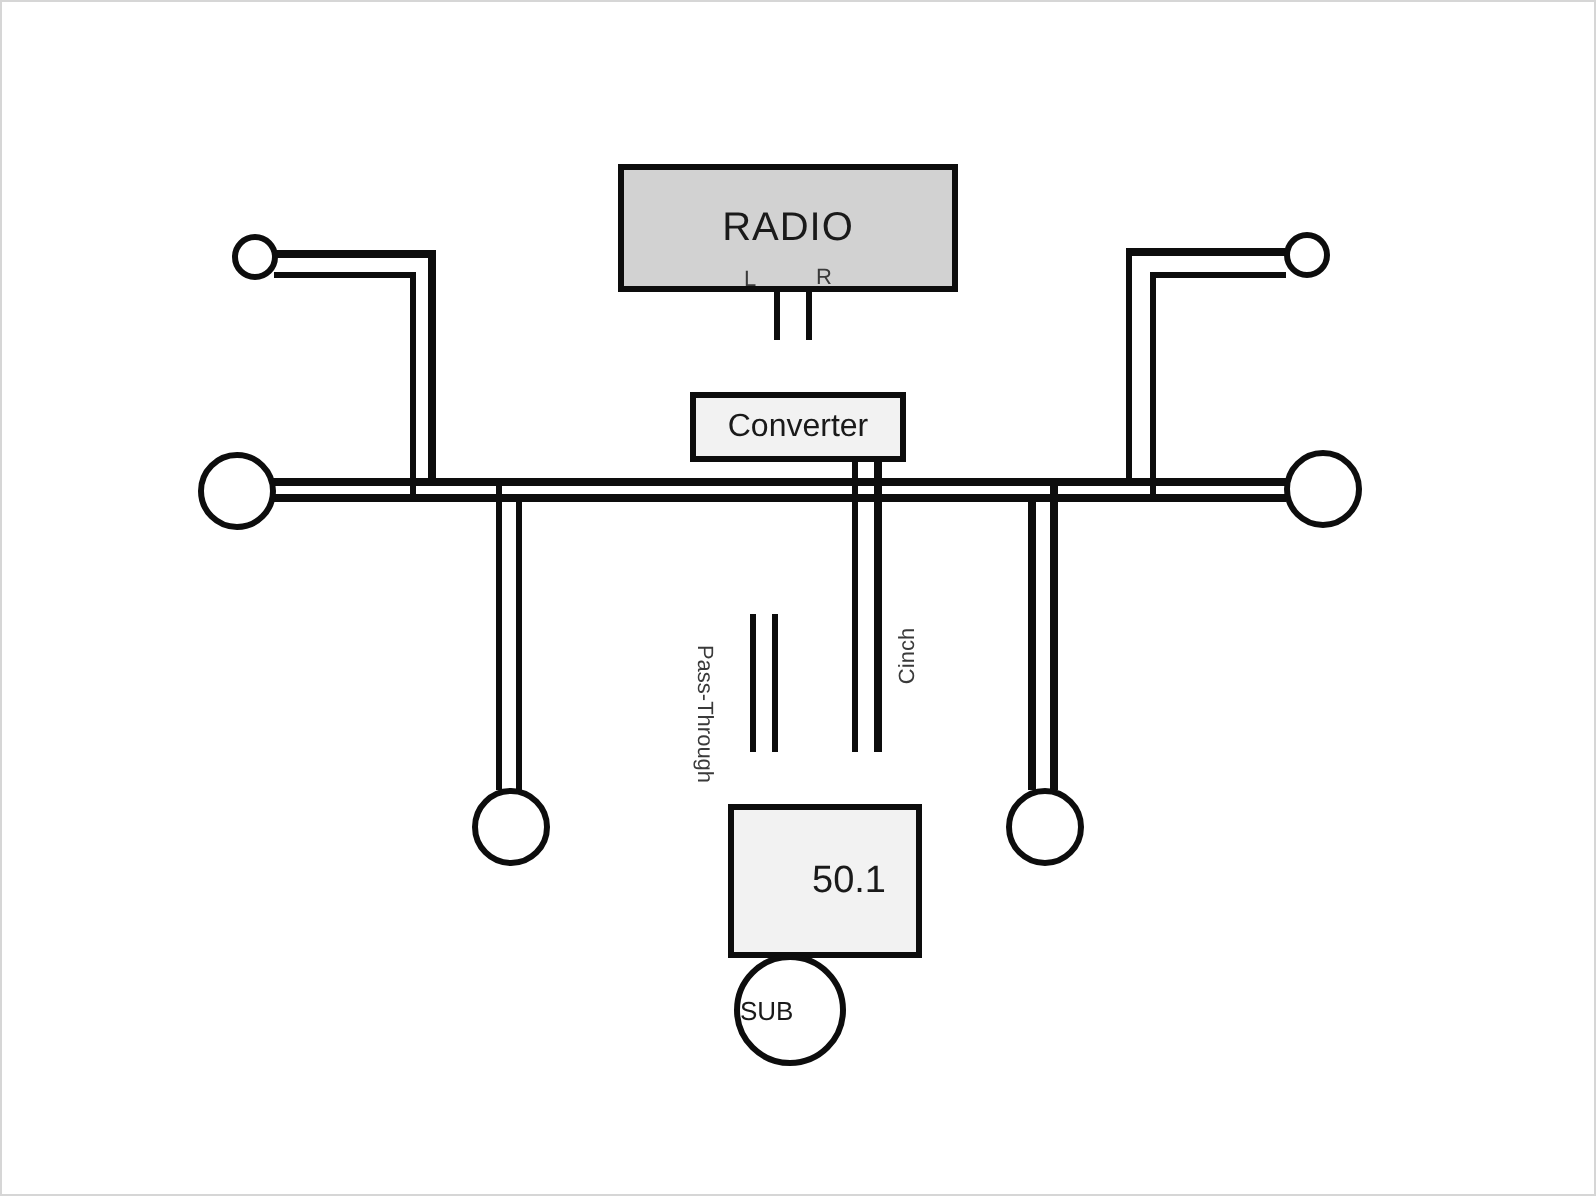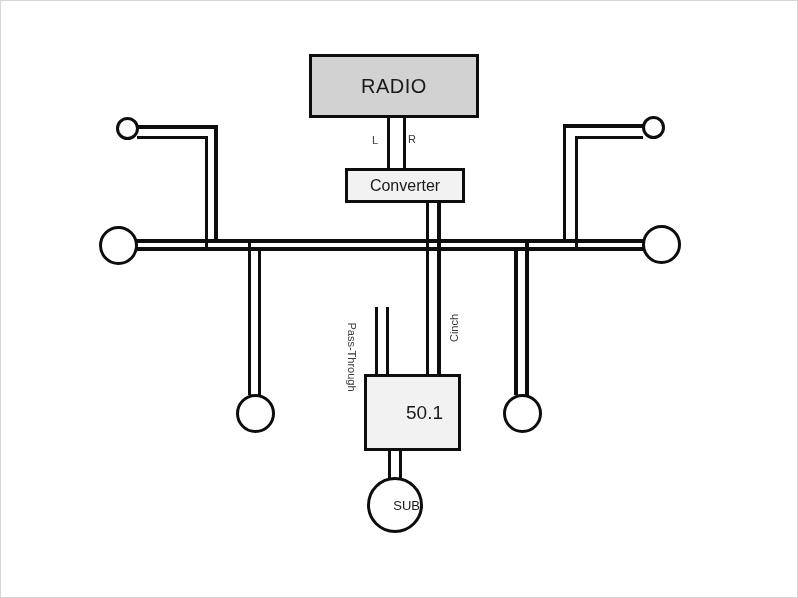--- a/index.html
+++ b/index.html
@@ -25,35 +25,36 @@
   .node-box {
     position: absolute;
     box-sizing: border-box;
     border: 3px solid #0d0d0d;
     background: #f2f2f2;
     display: flex;
     align-items: center;
     justify-content: center;
     color: #1a1a1a;
     z-index: 2;
+    margin-top: 28px;
   }
   .node-box.radio {
     background: #d2d2d2;
     font-size: 20px;
     letter-spacing: 0.5px;
   }
   .node-circle {
     position: absolute;
     box-sizing: border-box;
     border: 3px solid #0d0d0d;
     border-radius: 50%;
     background: #ffffff;
     display: flex;
     align-items: center;
-    justify-content: flex-end;
+    justify-content: flex-start;
     color: #1a1a1a;
     z-index: 2;
   }
   .wire-label {
     position: absolute;
     color: #3a3a3a;
     font-size: 11px;
     z-index: 3;
     text-align: center;
   }
@@ -93,21 +94,21 @@
   <div class="wire" style="left:373.8px; top:306px; width:3.5px; height:69px;"></div>
   <div class="wire" style="left:384.8px; top:306px; width:3.5px; height:69px;"></div>
 
   <div class="wire" style="left:386.8px; top:448px; width:3.5px; height:30px;"></div>
   <div class="wire" style="left:397.8px; top:448px; width:3.5px; height:30px;"></div>
 
   <div class="node-box radio" style="left:308px; top:53px; width:170px; height:64px;">
     <span>RADIO</span>
   </div>
 
-  <div class="node-box" style="left:344px; top:167px; width:120px; height:35px; font-size:16px;">
+  <div class="node-box" style="left:344px; top:167px; width:108px; height:35px; font-size:16px;">
     <span>Converter</span>
   </div>
 
 
   <div class="node-box" style="left:363px; top:373px; width:97px; height:77px; font-size:19px;padding-left:24px;">
     <span>50.1</span>
   </div>
 
   <div class="node-circle" style="left:115px; top:116px; width:23px; height:23px;"></div>
 

